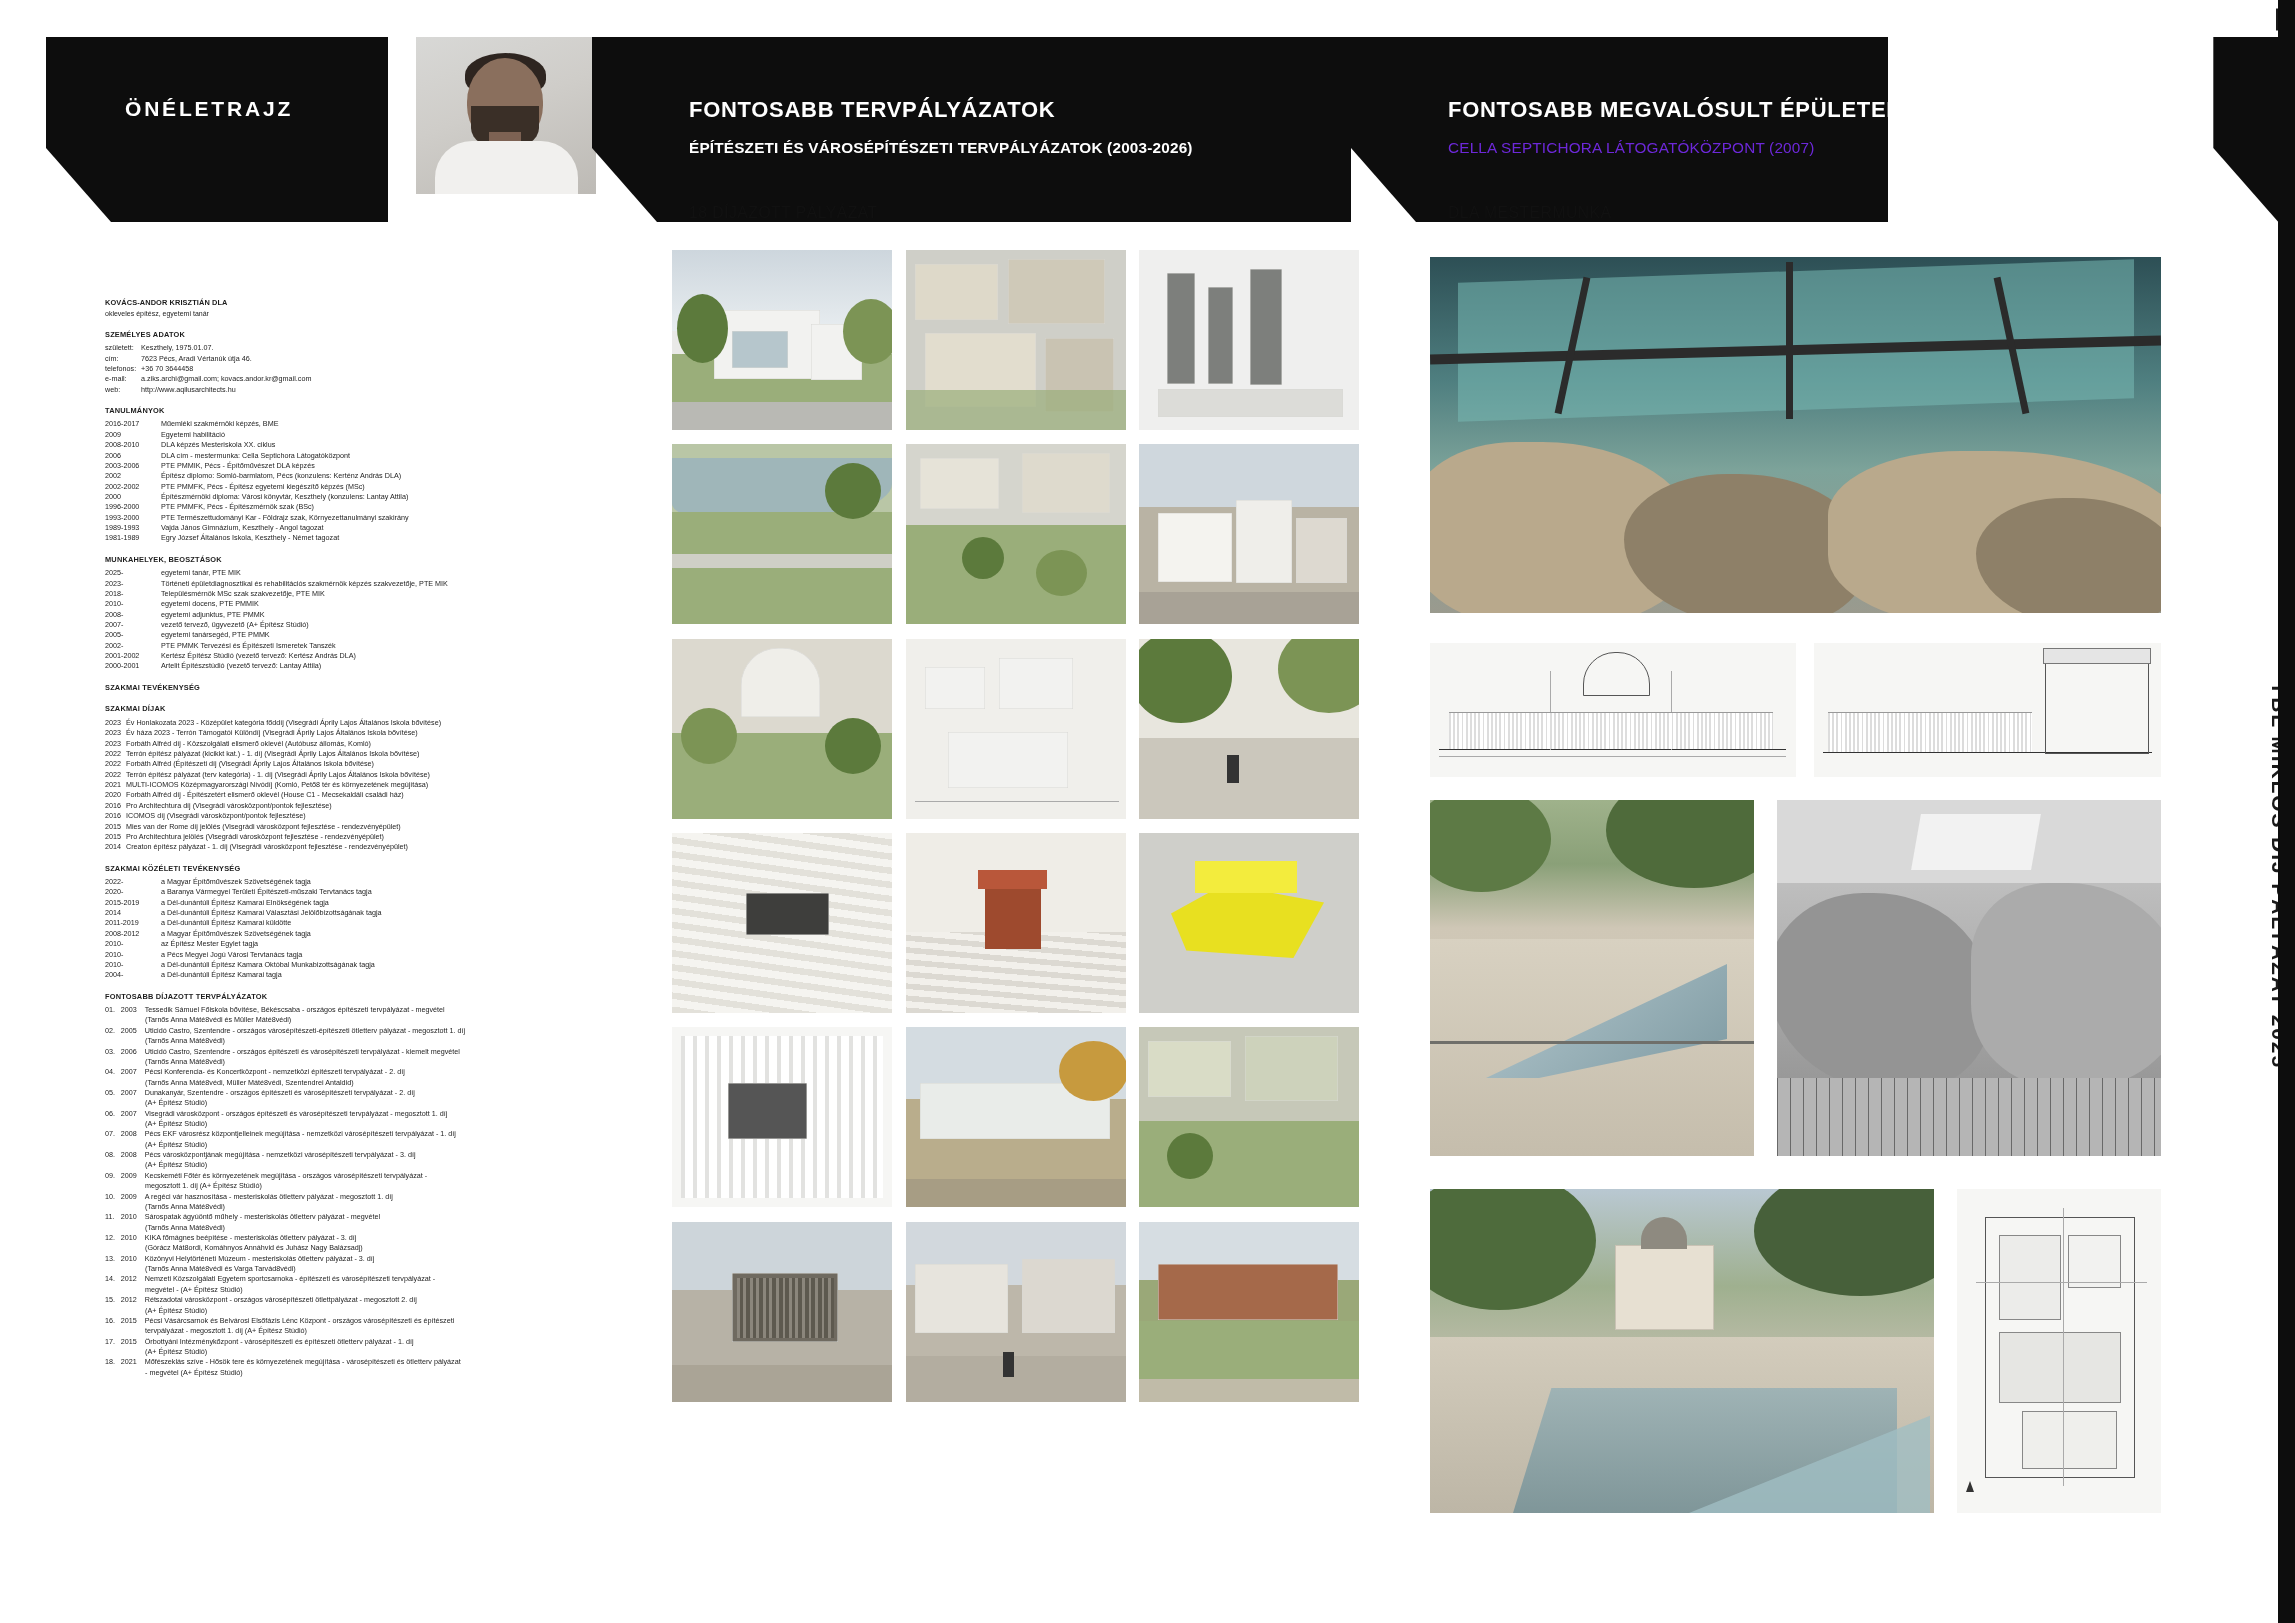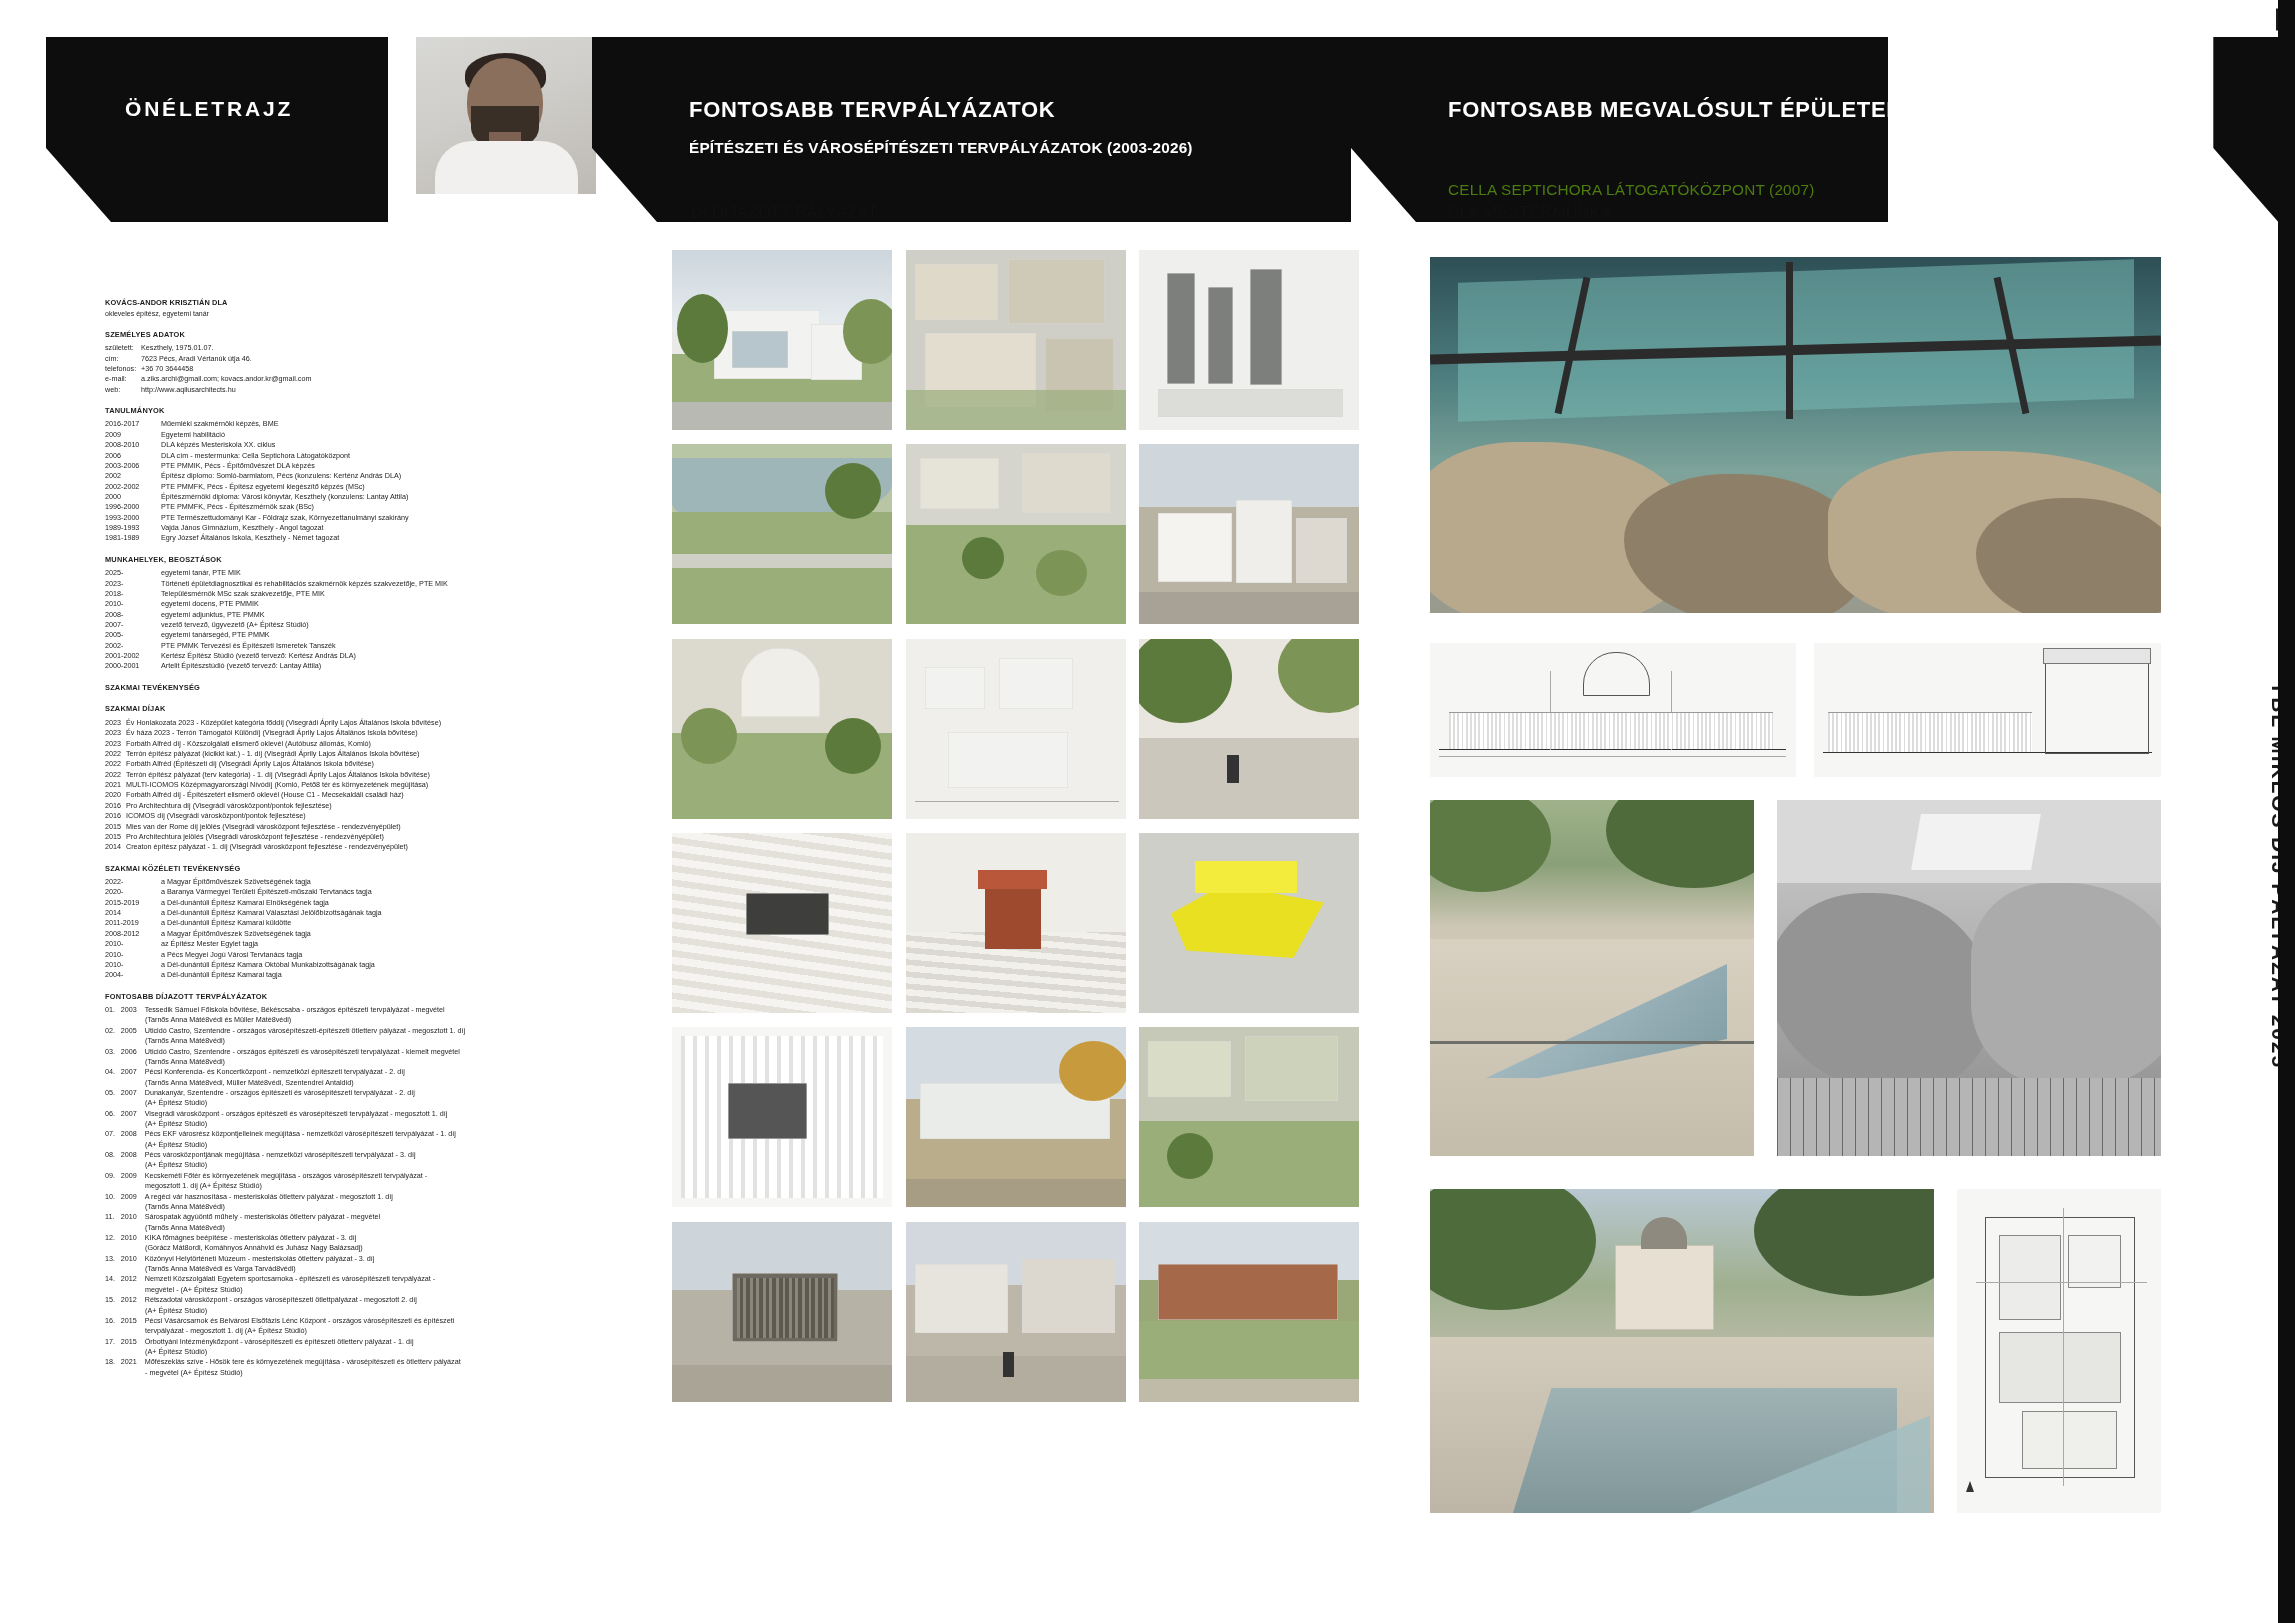--- a/index.html
+++ b/index.html
@@ -36,21 +36,21 @@
   .b1title { left: 125px;  top: 97px; font-size: 21px; letter-spacing: 2.8px; }
   .b2title { left: 689px; top: 97px; font-size: 22px; letter-spacing: 0.7px; }
   .b3title { left: 1448px; top: 97px; font-size: 22px; letter-spacing: 0.7px; }
 
   .b2sub {
     position: absolute; left: 689px; top: 139px;
     color: #ffffff; font-size: 15.3px; font-weight: bold; letter-spacing: 0.2px;
   }
   .b3sub {
     position: absolute; left: 1448px; top: 139px;
-    color: #4d7c0f; font-size: 15.3px; letter-spacing: 0.2px; margin-top: 42px;
+    color: #6d28d9; font-size: 15.3px; letter-spacing: 0.2px;
   }
   .b2note {
     position: absolute; left: 689px; top: 204px;
     color: #111; font-size: 15.7px; letter-spacing: 0.5px;
   }
   .b3note {
     position: absolute; left: 1448px; top: 204px;
     color: #111; font-size: 15.7px; letter-spacing: 0.5px;
   }
 

